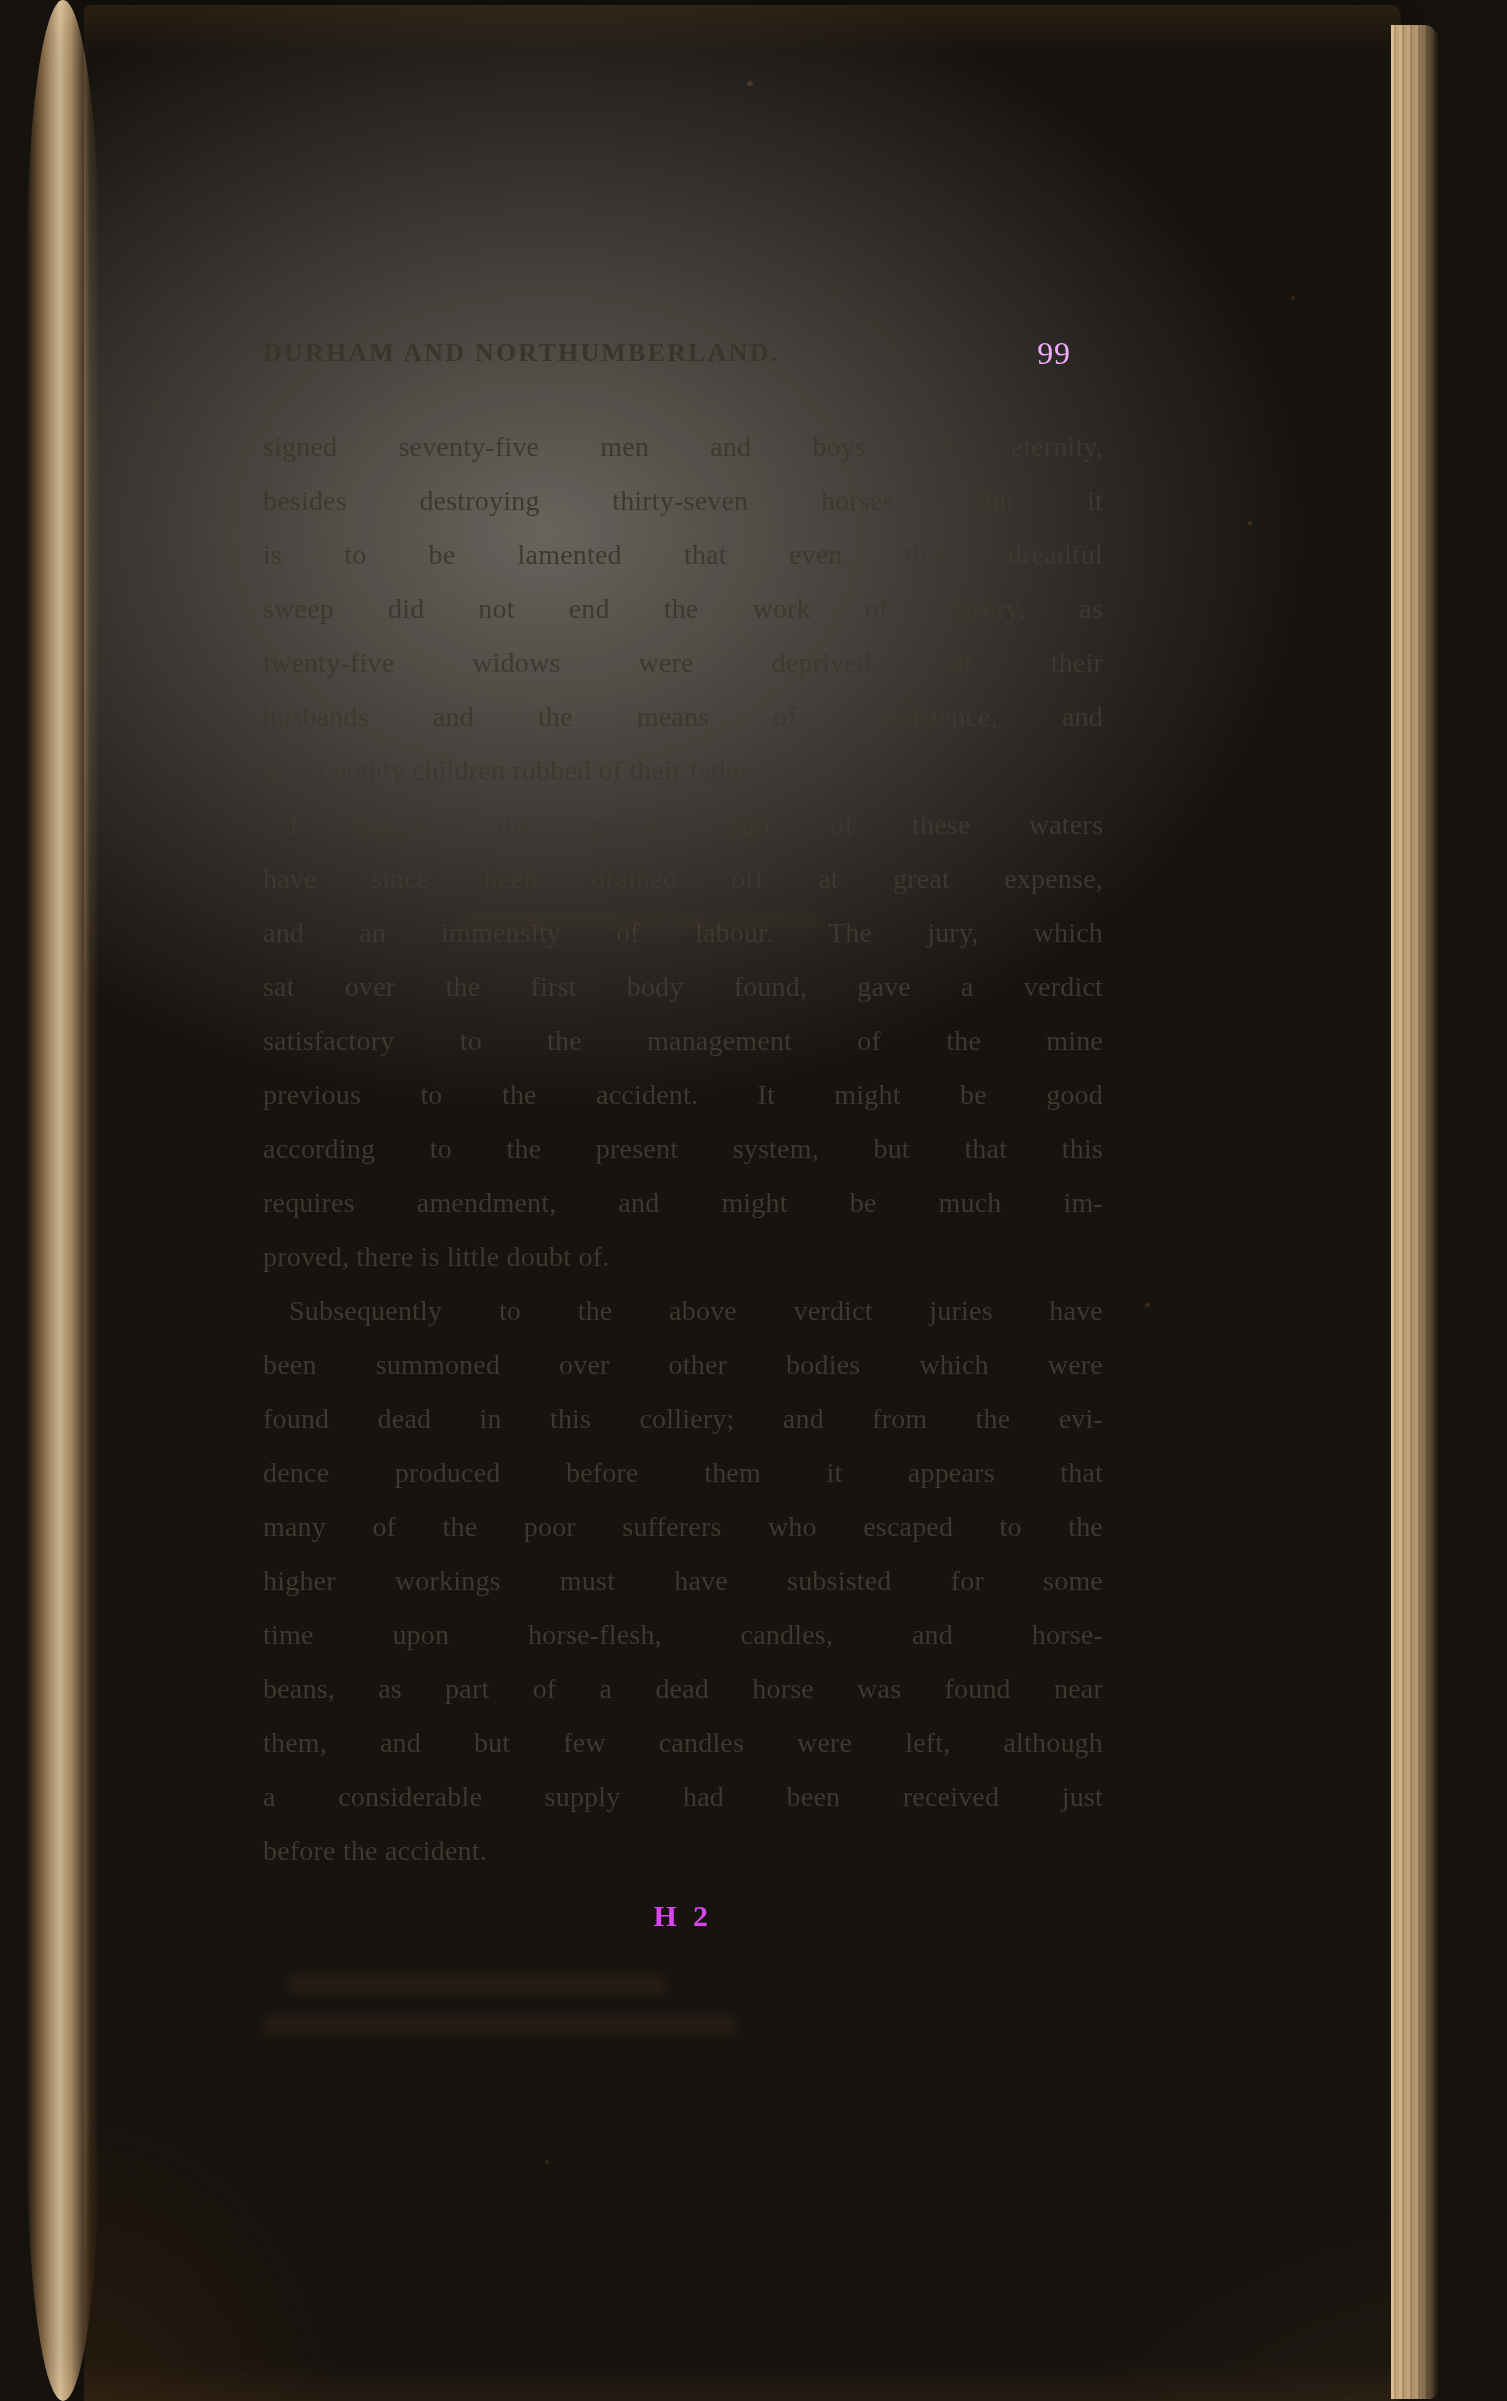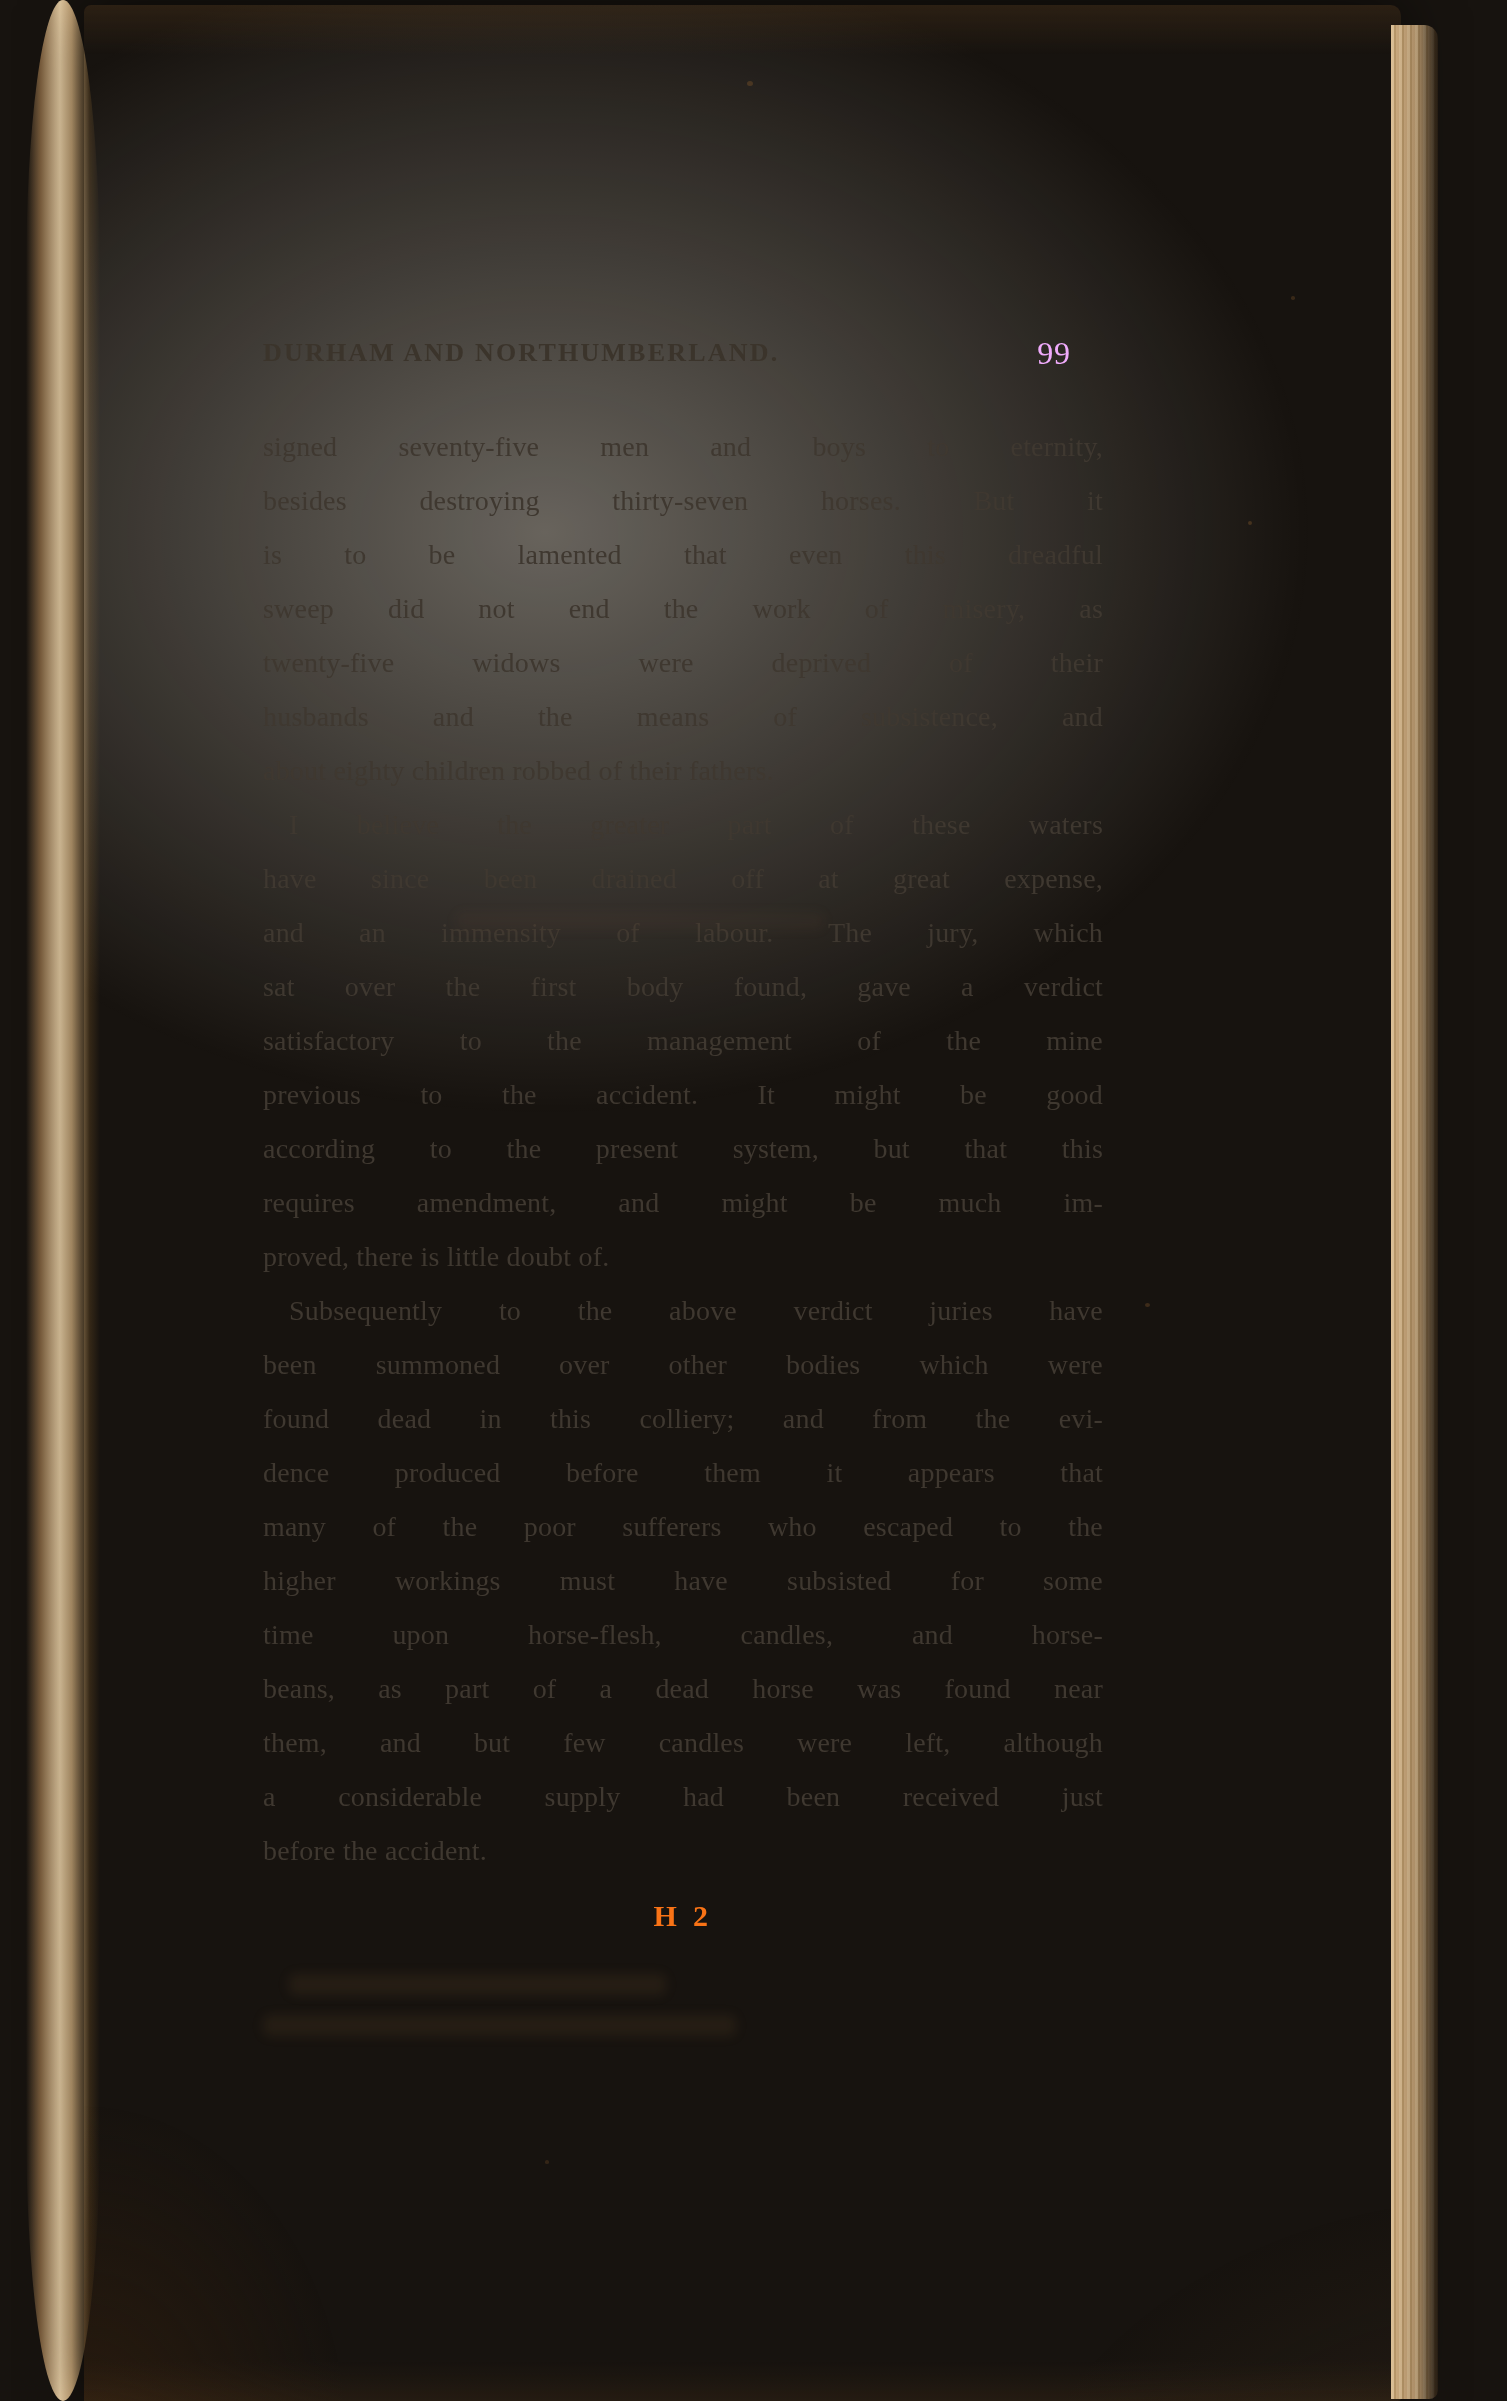--- a/index.html
+++ b/index.html
@@ -55,21 +55,21 @@
   .text-block{
     position:absolute;left:263px;top:420px;width:840px;
     font-size:28px;line-height:54px;color:var(--ink,#3f3830);
     letter-spacing:0.2px;
   }
   .text-line{text-align:justify;text-align-last:justify;}
   .text-line.last{text-align-last:left;}
   .paragraph.indent .text-line.first{text-indent:26px;}
   .signature-line{
     position:absolute;left:263px;top:1899px;width:840px;text-align:center;
-    font-size:30px;letter-spacing:4.4px;color:#f97316;font-weight:bold;
+    font-size:30px;letter-spacing:4.4px;color:#d946ef;font-weight:bold;
   }
   
   .speck{position:absolute;border-radius:50%;background:rgba(110,75,40,0.5);}
   .speck.s1{left:747px;top:81px;width:6.1px;height:5.3px;}
   .speck.s2{left:1248px;top:521px;width:4.4px;height:4.4px;}
   .speck.s3{left:1145px;top:1303px;width:5.3px;height:4.4px;background:rgba(120,80,40,0.4);}
   .speck.s4{left:1291px;top:296px;width:3.5px;height:3.5px;background:rgba(120,80,40,0.35);}
   .speck.s5{left:545px;top:2160px;width:4.4px;height:3.5px;background:rgba(120,80,40,0.3);}
   .ghost{position:absolute;filter:blur(5.3px);background:rgba(150,108,60,0.12);border-radius:7px;}
   .ghost.g1{left:289px;top:1974px;width:377px;height:21px;}

